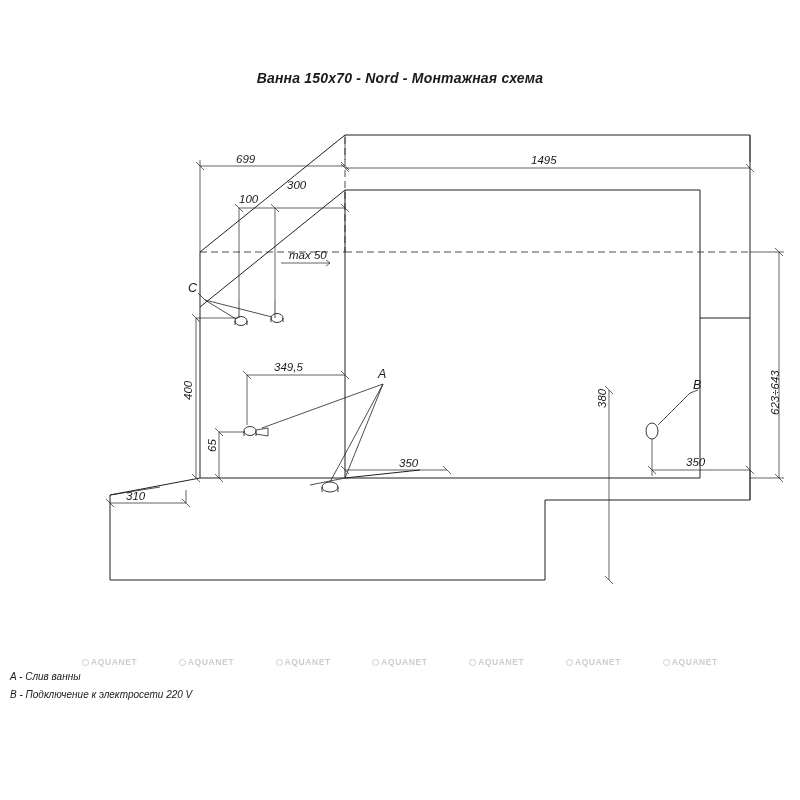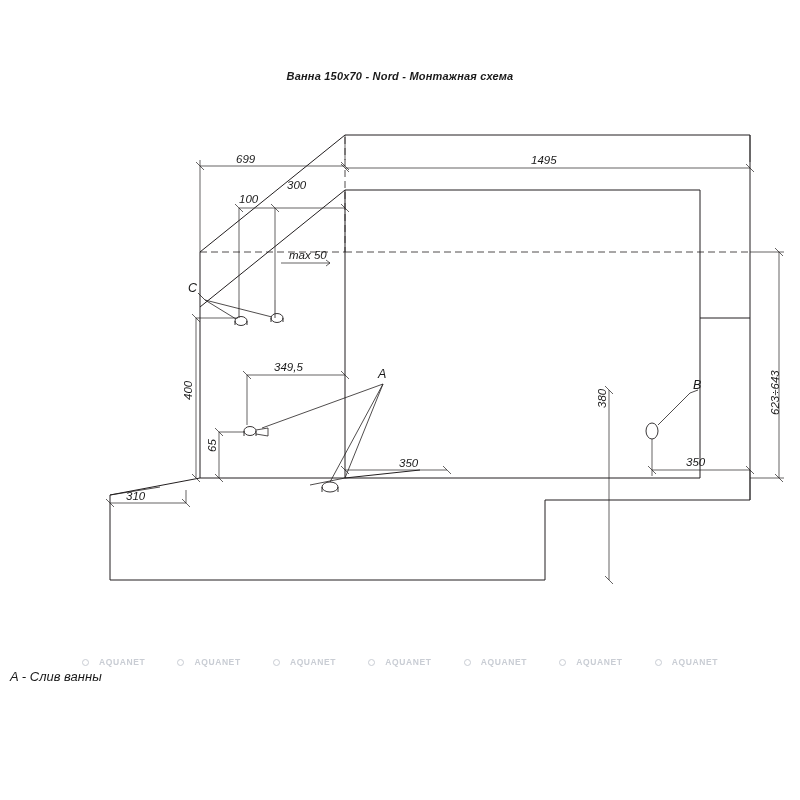--- a/index.html
+++ b/index.html
@@ -14,21 +14,21 @@
     background: #ffffff;
     font-family: "Liberation Sans", sans-serif;
     overflow: hidden;
   }
   #title {
     position: absolute;
     left: 0;
     top: 70px;
     width: 800px;
     text-align: center;
-    font-size: 11px;
+    font-size: 14px;
     font-style: italic;
     font-weight: bold;
     color: #1a1a1a;
     letter-spacing: 0.2px;
   }
   svg#drawing {
     position: absolute;
     left: 0;
     top: 0;
     width: 800px;
@@ -69,21 +69,21 @@
   .lbl {
     font-family: "Liberation Sans", sans-serif;
     font-size: 12.5px;
     font-style: italic;
     fill: #1a1a1a;
   }
   #legend {
     position: absolute;
     left: 10px;
     top: 668px;
-    font-size: 13px;
+    font-size: 10px;
     font-style: italic;
     color: #1a1a1a;
     line-height: 17.5px;
   }
   .legend-line {
     white-space: nowrap;
   }
   #watermarks {
     position: absolute;
     left: 0;
@@ -96,21 +96,21 @@
     box-sizing: border-box;
     pointer-events: none;
   }
   .wm {
     font-size: 8.5px;
     letter-spacing: 0.6px;
     color: #c9cdd4;
     font-weight: bold;
     display: flex;
     align-items: center;
-    gap: 10px;
+    gap: 2px;
   }
   .wm-dot {
     display: inline-block;
     width: 7px;
     height: 7px;
     border-radius: 50%;
     border: 1.3px solid #c9cdd4;
     box-sizing: border-box;
   }
   .vtext {
@@ -296,15 +296,16 @@
         <span>AQUANET</span>
       </span>
     <span class="wm">
         <span class="wm-dot"></span>
         <span>AQUANET</span>
       </span>
   </div>
 
   <div id="legend">
     <div class="legend-line">A - Слив ванны</div>
+    <div class="legend-line">B - Подключение к электросети 220 V</div>
   </div>
 
 </div>
 
 </body></html>

